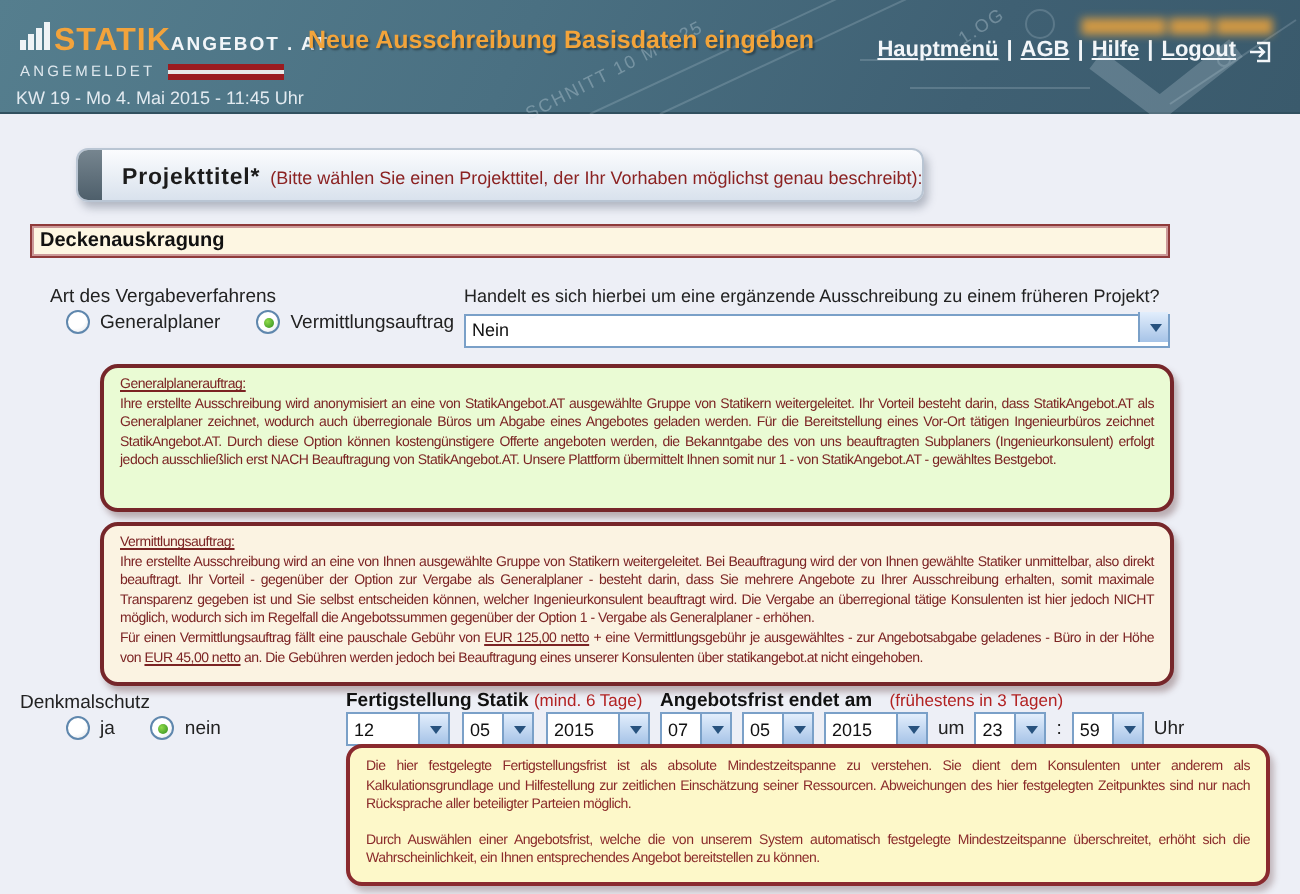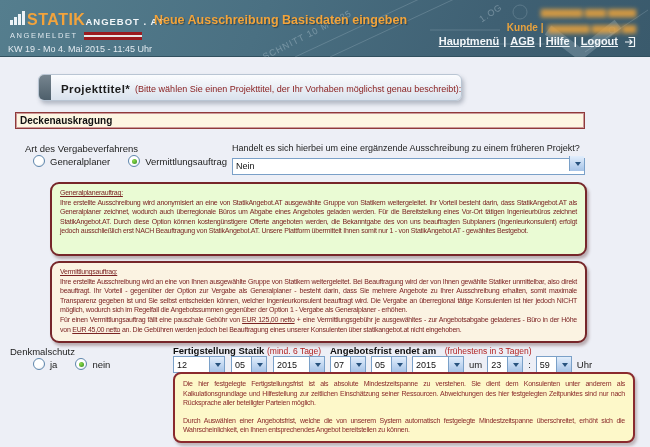--- a/index.html
+++ b/index.html
@@ -133,24 +133,20 @@
           <i></i>
           <i class="mid"></i>
           <i></i>
         </span>
     </div>
     <div class="hdr-date">KW 19 - Mo 4. Mai 2015 - 11:45 Uhr</div>
     <div class="hdr-title">Neue Ausschreibung Basisdaten eingeben</div>
 
     <div class="hdr-right">
       <div class="redact">▆▆▆▆▆▆ ▆▆▆ ▆▆▆▆</div>
-      <div>
-        <span class="kunde">Kunde |</span>
-        <span class="redact">▆▆▆▆▆▆ ▆▆▆▆ ▆▆</span>
-      </div>
       <div class="nav">
         <span class="item">Hauptmenü</span>
         <span class="sep">|</span>
         <span class="item">AGB</span>
         <span class="sep">|</span>
         <span class="item">Hilfe</span>
         <span class="sep">|</span>
         <span class="item">Logout</span>
         <span class="logout-icon">
           <svg width="12" height="12" viewBox="0 0 12 12" fill="none" stroke="#f2f6f9" stroke-width="1.2">

